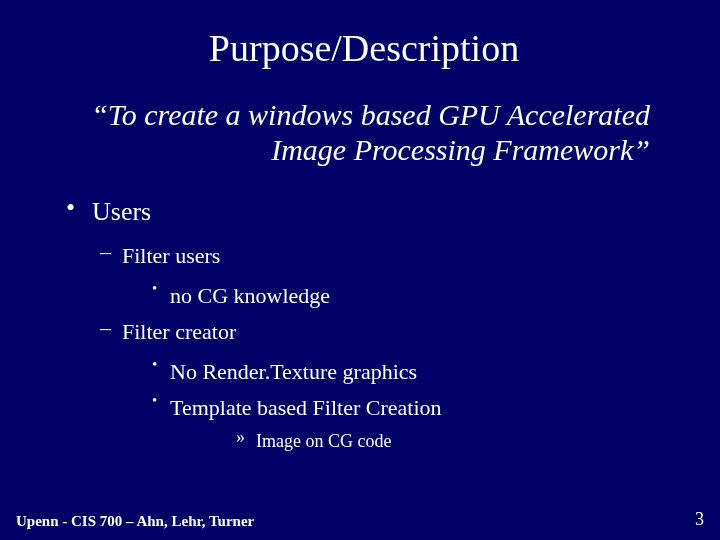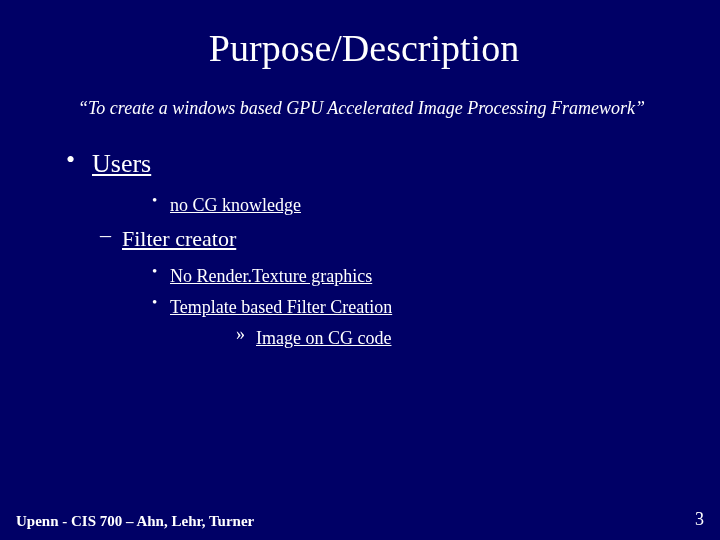--- a/index.html
+++ b/index.html
@@ -11,31 +11,30 @@
     position: relative;
   }
   .title {
     text-align: center;
     font-size: 38px;
     font-weight: normal;
     padding-top: 18px;
     padding-bottom: 10px;
   }
   .quote {
-    text-align: left;
+    text-align: right;
     font-style: italic;
-    font-size: 18px;
+    font-size: 30px;
     line-height: 1.15;
     padding: 18px 70px 12px 70px;
   }
   .content {
     padding-left: 58px;
     padding-top: 14px;
     font-size: 22px;
-    text-decoration: underline;
   }
   .lvl1 {
     font-size: 26px;
     margin-bottom: 8px;
     position: relative;
     padding-left: 26px;
   }
   .lvl1::before {
     content: "•";
     position: absolute;
@@ -49,21 +48,21 @@
     padding-left: 22px;
     margin-left: 34px;
   }
   .lvl2::before {
     content: "–";
     position: absolute;
     left: 0;
     top: 0;
   }
   .lvl3 {
-    font-size: 18px;
+    font-size: 22px;
     margin-bottom: 2px;
     position: relative;
     padding-left: 18px;
     margin-left: 86px;
   }
   .lvl3::before {
     content: "•";
     position: absolute;
     left: 0;
     top: 1px;
@@ -111,20 +110,21 @@
 </style>
 </head>
 <body>
 
 <div class="title">Purpose/Description</div>
 
 <div class="quote">“To create a windows based GPU Accelerated Image Processing Framework”</div>
 
 <div class="content">
   <div class="lvl1">Users</div>
+  <div class="lvl2">Filter users</div>
   <div class="lvl3">no CG knowledge</div>
   <div class="lvl2">Filter creator</div>
   <div class="lvl3">No Render.Texture graphics</div>
   <div class="lvl3">Template based Filter Creation</div>
   <div class="lvl5">Image on CG code</div>
 </div>
 
 <div class="footer-left">Upenn - CIS 700 – Ahn, Lehr, Turner</div>
 <div class="footer-right">3</div>
 

